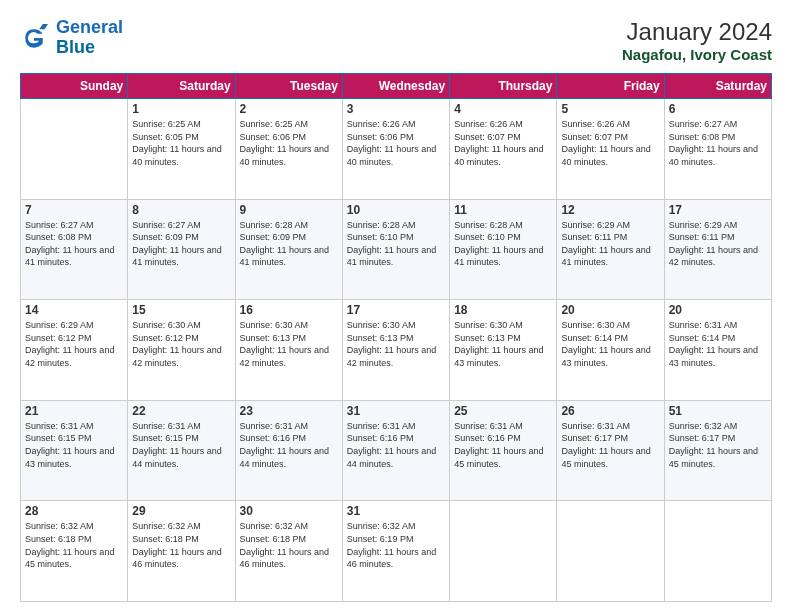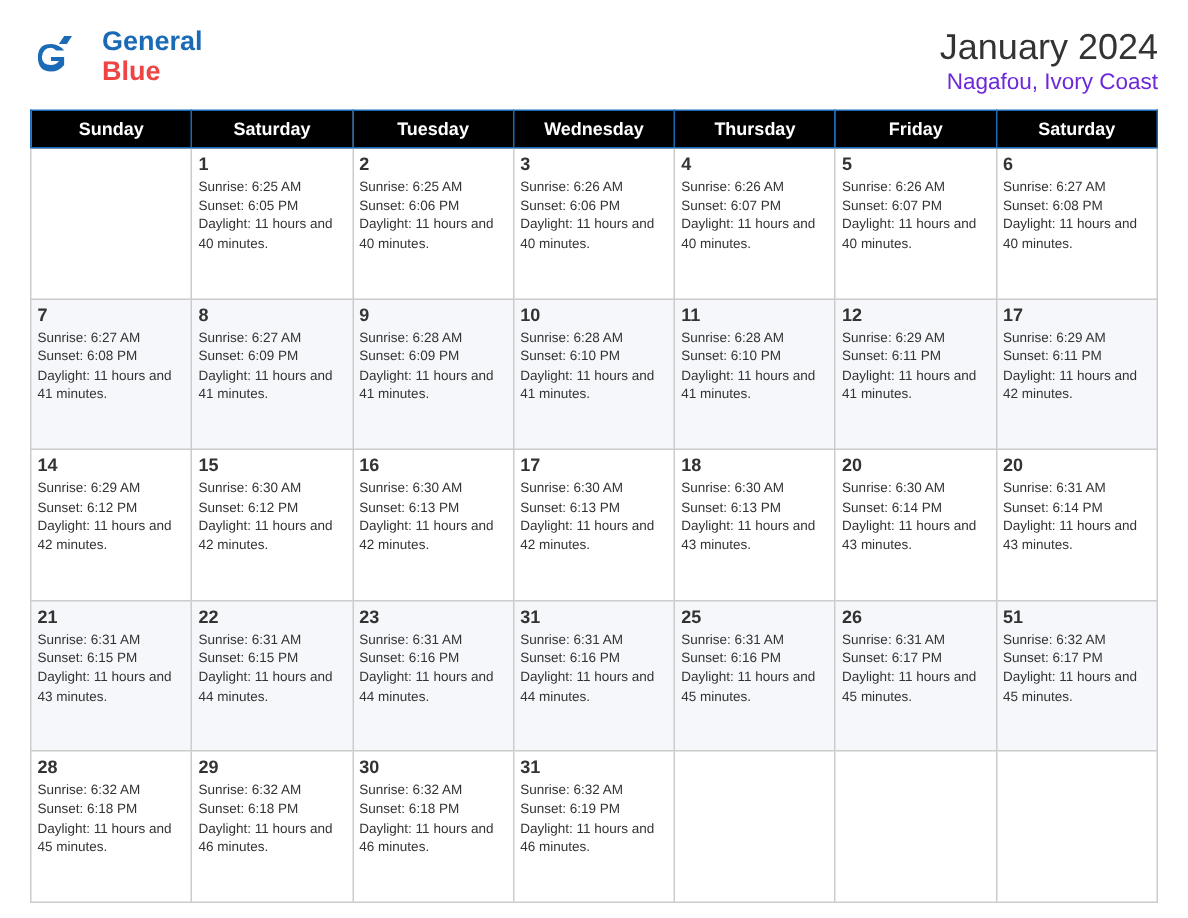--- a/index.html
+++ b/index.html
@@ -19,21 +19,21 @@
     }
     .header {
       display: flex;
       justify-content: space-between;
       align-items: flex-start;
       margin-bottom: 10px;
     }
     .logo {
       display: flex;
       align-items: center;
-      gap: 20px;
+      gap: 8px;
     }
     .logo-text {
       font-size: 18px;
       font-weight: bold;
       color: #333;
       line-height: 1.1;
     }
     .logo-text span {
       color: #1a6ab5;
     }
@@ -44,37 +44,38 @@
     .title-block {
       text-align: right;
     }
     .main-title {
       font-size: 24px;
       color: #333;
       font-weight: normal;
     }
     .subtitle {
       font-size: 15px;
-      color: #6d28d9;
+      color: #14532d;
+      font-weight: bold;
     }
     .calendar {
       flex: 1;
       border: 1px solid #ccc;
       border-collapse: collapse;
       width: 100%;
       table-layout: fixed;
     }
     .calendar th {
-      background: #000000;
+      background: #be185d;
       color: #fff;
       font-size: 12px;
       font-weight: bold;
       padding: 5px 4px;
       border: 1px solid #1a6ab5;
-      text-align: center;
+      text-align: right;
     }
     .calendar td {
       border: 1px solid #ccc;
       vertical-align: top;
       padding: 3px 4px;
       font-size: 9.5px;
       color: #333;
       height: 88px;
     }
     .calendar tr:nth-child(even) td {
@@ -102,21 +103,21 @@
 
 <div class="page">
   <div class="header">
     <div class="logo">
       <svg class="logo-icon" viewBox="0 0 32 32" xmlns="http://www.w3.org/2000/svg">
         <path d="M6 16 Q6 6 16 6 Q22 6 26 11 L20 11 Q18 9 16 9 Q10 9 9 16 Q9 22 16 22 Q20 22 22 19 L16 19 L16 16 L26 16 L26 22 Q22 27 16 27 Q6 27 6 16 Z" fill="#1a6ab5"></path>
         <path d="M22 6 L28 6 L32 0 L26 0 Z" fill="#1a6ab5"></path>
       </svg>
       <div class="logo-text">
         <span>General</span><br>
-        <span style="color:#ef4444;">Blue</span>
+        <span style="color:#0369a1;">Blue</span>
       </div>
     </div>
     <div class="title-block">
       <div class="main-title">January 2024</div>
       <div class="subtitle">Nagafou, Ivory Coast</div>
     </div>
   </div>
 
   <table class="calendar">
     <thead>

